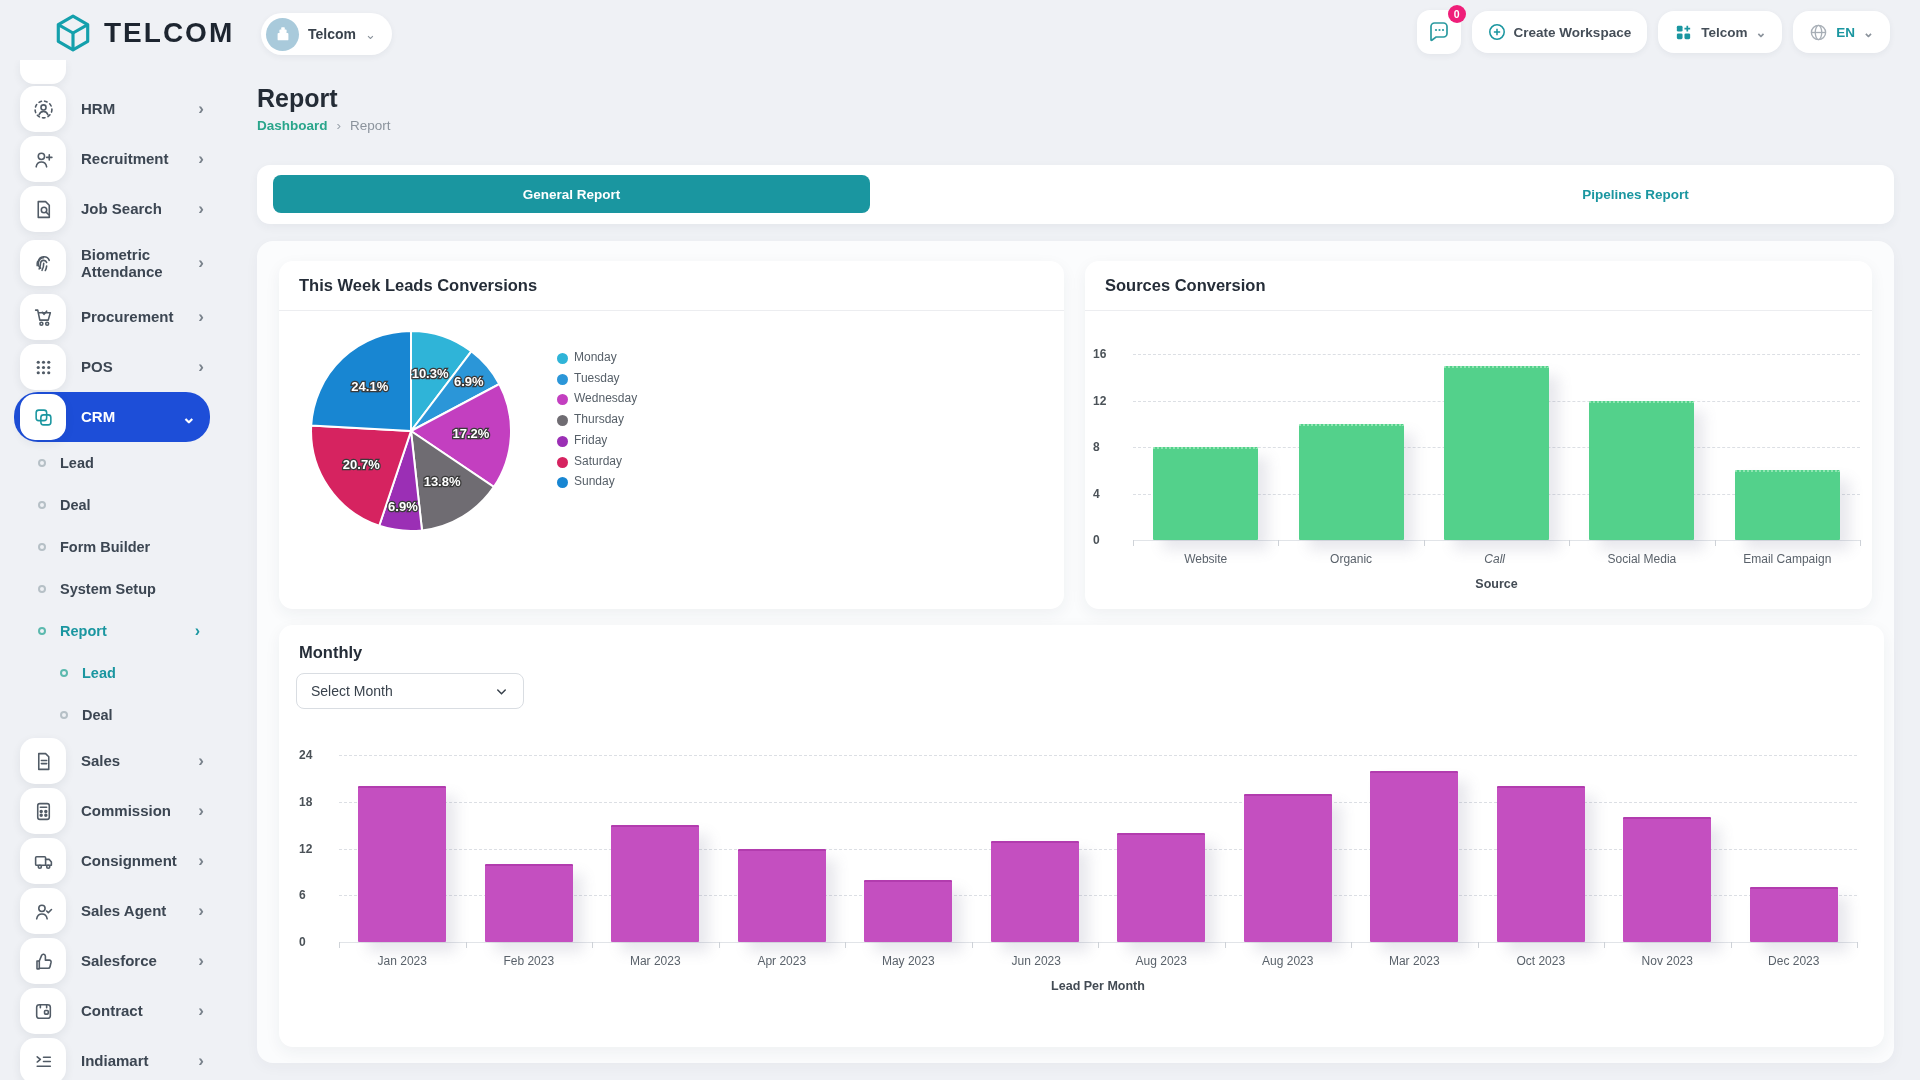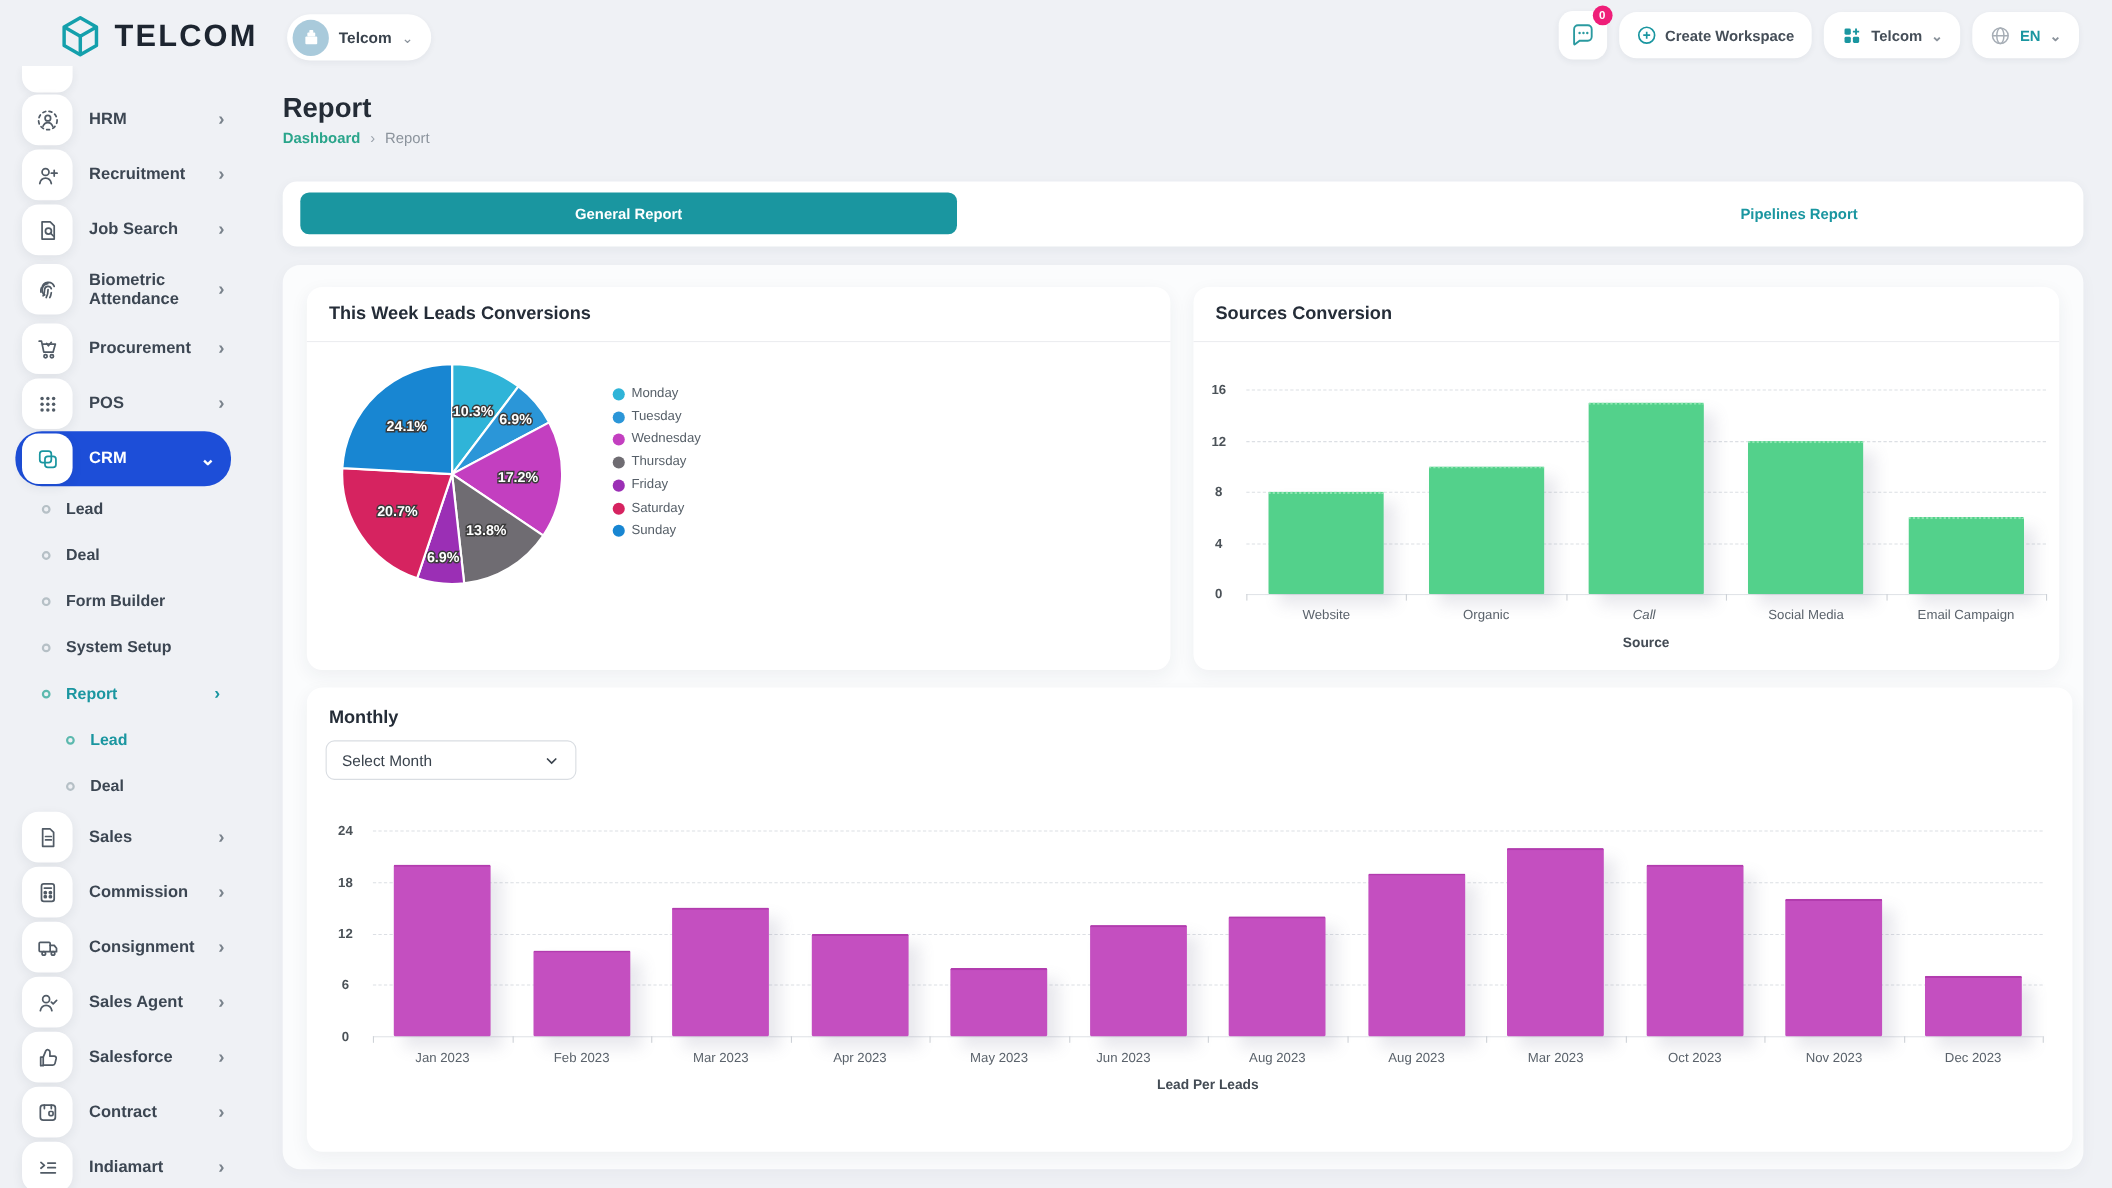--- a/index.html
+++ b/index.html
@@ -72,21 +72,21 @@
     border-radius:8px; background:#fff; display:flex; align-items:center; justify-content:space-between;
     padding:0 14px; font-size:14px; color:#39424c; cursor:pointer; }
 
   
   .legend-row { position:absolute; display:flex; align-items:flex-end; gap:6px; }
   .legend-dot { width:11px; height:11px; border-radius:50%; }
   .legend-lbl { font-size:12px; color:#565f68; }
 
   
   .gridline { position:absolute; border-top:1.5px dashed #dcdfe4; }
-  .ytick { position:absolute; font-size:12px; font-weight:700; color:#4b5258; text-align:center; width:30px; }
+  .ytick { position:absolute; font-size:12px; font-weight:700; color:#4b5258; text-align:left; width:30px; }
   .axisline { position:absolute; height:1px; background:#e1e4e8; }
   .btick { position:absolute; width:1px; height:6px; background:#cfd3d8; }
   .bar { position:absolute; border-radius:1px; box-shadow:10px 10px 14px rgba(110,115,140,.16); }
   .cat-lbl { position:absolute; font-size:12px; color:#5a626b; text-align:center; }
   .axis-title { position:absolute; font-size:12.5px; font-weight:700; color:#434b54; text-align:center; }
 </style>
 </head>
 <body>
 
 <div class="header">
@@ -492,29 +492,29 @@
         <div class="cat-lbl" style="left: 60px; top: 329px; width: 126.5px;">Jan 2023</div>
         <div class="bar" style="left: 205.75px; top: 239.083px; width: 88px; height: 77.9167px; background: rgb(196, 79, 192); border-top: 2px solid rgb(178, 60, 174);"></div>
         <div class="cat-lbl" style="left: 186.5px; top: 329px; width: 126.5px;">Feb 2023</div>
         <div class="bar" style="left: 332.25px; top: 200.125px; width: 88px; height: 116.875px; background: rgb(196, 79, 192); border-top: 2px solid rgb(178, 60, 174);"></div>
         <div class="cat-lbl" style="left: 313px; top: 329px; width: 126.5px;">Mar 2023</div>
         <div class="bar" style="left: 458.75px; top: 223.5px; width: 88px; height: 93.5px; background: rgb(196, 79, 192); border-top: 2px solid rgb(178, 60, 174);"></div>
         <div class="cat-lbl" style="left: 439.5px; top: 329px; width: 126.5px;">Apr 2023</div>
         <div class="bar" style="left: 585.25px; top: 254.667px; width: 88px; height: 62.3333px; background: rgb(196, 79, 192); border-top: 2px solid rgb(178, 60, 174);"></div>
         <div class="cat-lbl" style="left: 566px; top: 329px; width: 126.5px;">May 2023</div>
         <div class="bar" style="left: 711.75px; top: 215.708px; width: 88px; height: 101.292px; background: rgb(196, 79, 192); border-top: 2px solid rgb(178, 60, 174);"></div>
-        <div class="cat-lbl" style="left: 679px; top: 329px; width: 126.5px; text-align: center;">Jun 2023</div>
+        <div class="cat-lbl" style="left: 694px; top: 329px; width: 126.5px; text-align: center;">Jun 2023</div>
         <div class="bar" style="left: 838.25px; top: 207.917px; width: 88px; height: 109.083px; background: rgb(196, 79, 192); border-top: 2px solid rgb(178, 60, 174);"></div>
         <div class="cat-lbl" style="left: 819px; top: 329px; width: 126.5px;">Aug 2023</div>
         <div class="bar" style="left: 964.75px; top: 168.958px; width: 88px; height: 148.042px; background: rgb(196, 79, 192); border-top: 2px solid rgb(178, 60, 174);"></div>
         <div class="cat-lbl" style="left: 945.5px; top: 329px; width: 126.5px;">Aug 2023</div>
         <div class="bar" style="left: 1091.25px; top: 145.583px; width: 88px; height: 171.417px; background: rgb(196, 79, 192); border-top: 2px solid rgb(178, 60, 174);"></div>
         <div class="cat-lbl" style="left: 1072px; top: 329px; width: 126.5px;">Mar 2023</div>
         <div class="bar" style="left: 1217.75px; top: 161.167px; width: 88px; height: 155.833px; background: rgb(196, 79, 192); border-top: 2px solid rgb(178, 60, 174);"></div>
         <div class="cat-lbl" style="left: 1198.5px; top: 329px; width: 126.5px;">Oct 2023</div>
         <div class="bar" style="left: 1344.25px; top: 192.333px; width: 88px; height: 124.667px; background: rgb(196, 79, 192); border-top: 2px solid rgb(178, 60, 174);"></div>
         <div class="cat-lbl" style="left: 1325px; top: 329px; width: 126.5px;">Nov 2023</div>
         <div class="bar" style="left: 1470.75px; top: 262.458px; width: 88px; height: 54.5417px; background: rgb(196, 79, 192); border-top: 2px solid rgb(178, 60, 174);"></div>
         <div class="cat-lbl" style="left: 1451.5px; top: 329px; width: 126.5px;">Dec 2023</div>
-        <div class="axis-title" style="left: 60px; top: 354px; width: 1518px;">Lead Per Leads</div>
+        <div class="axis-title" style="left: 60px; top: 354px; width: 1518px;">Lead Per Month</div>
       </div>
   </div>
 </div>
 
 </body></html>

